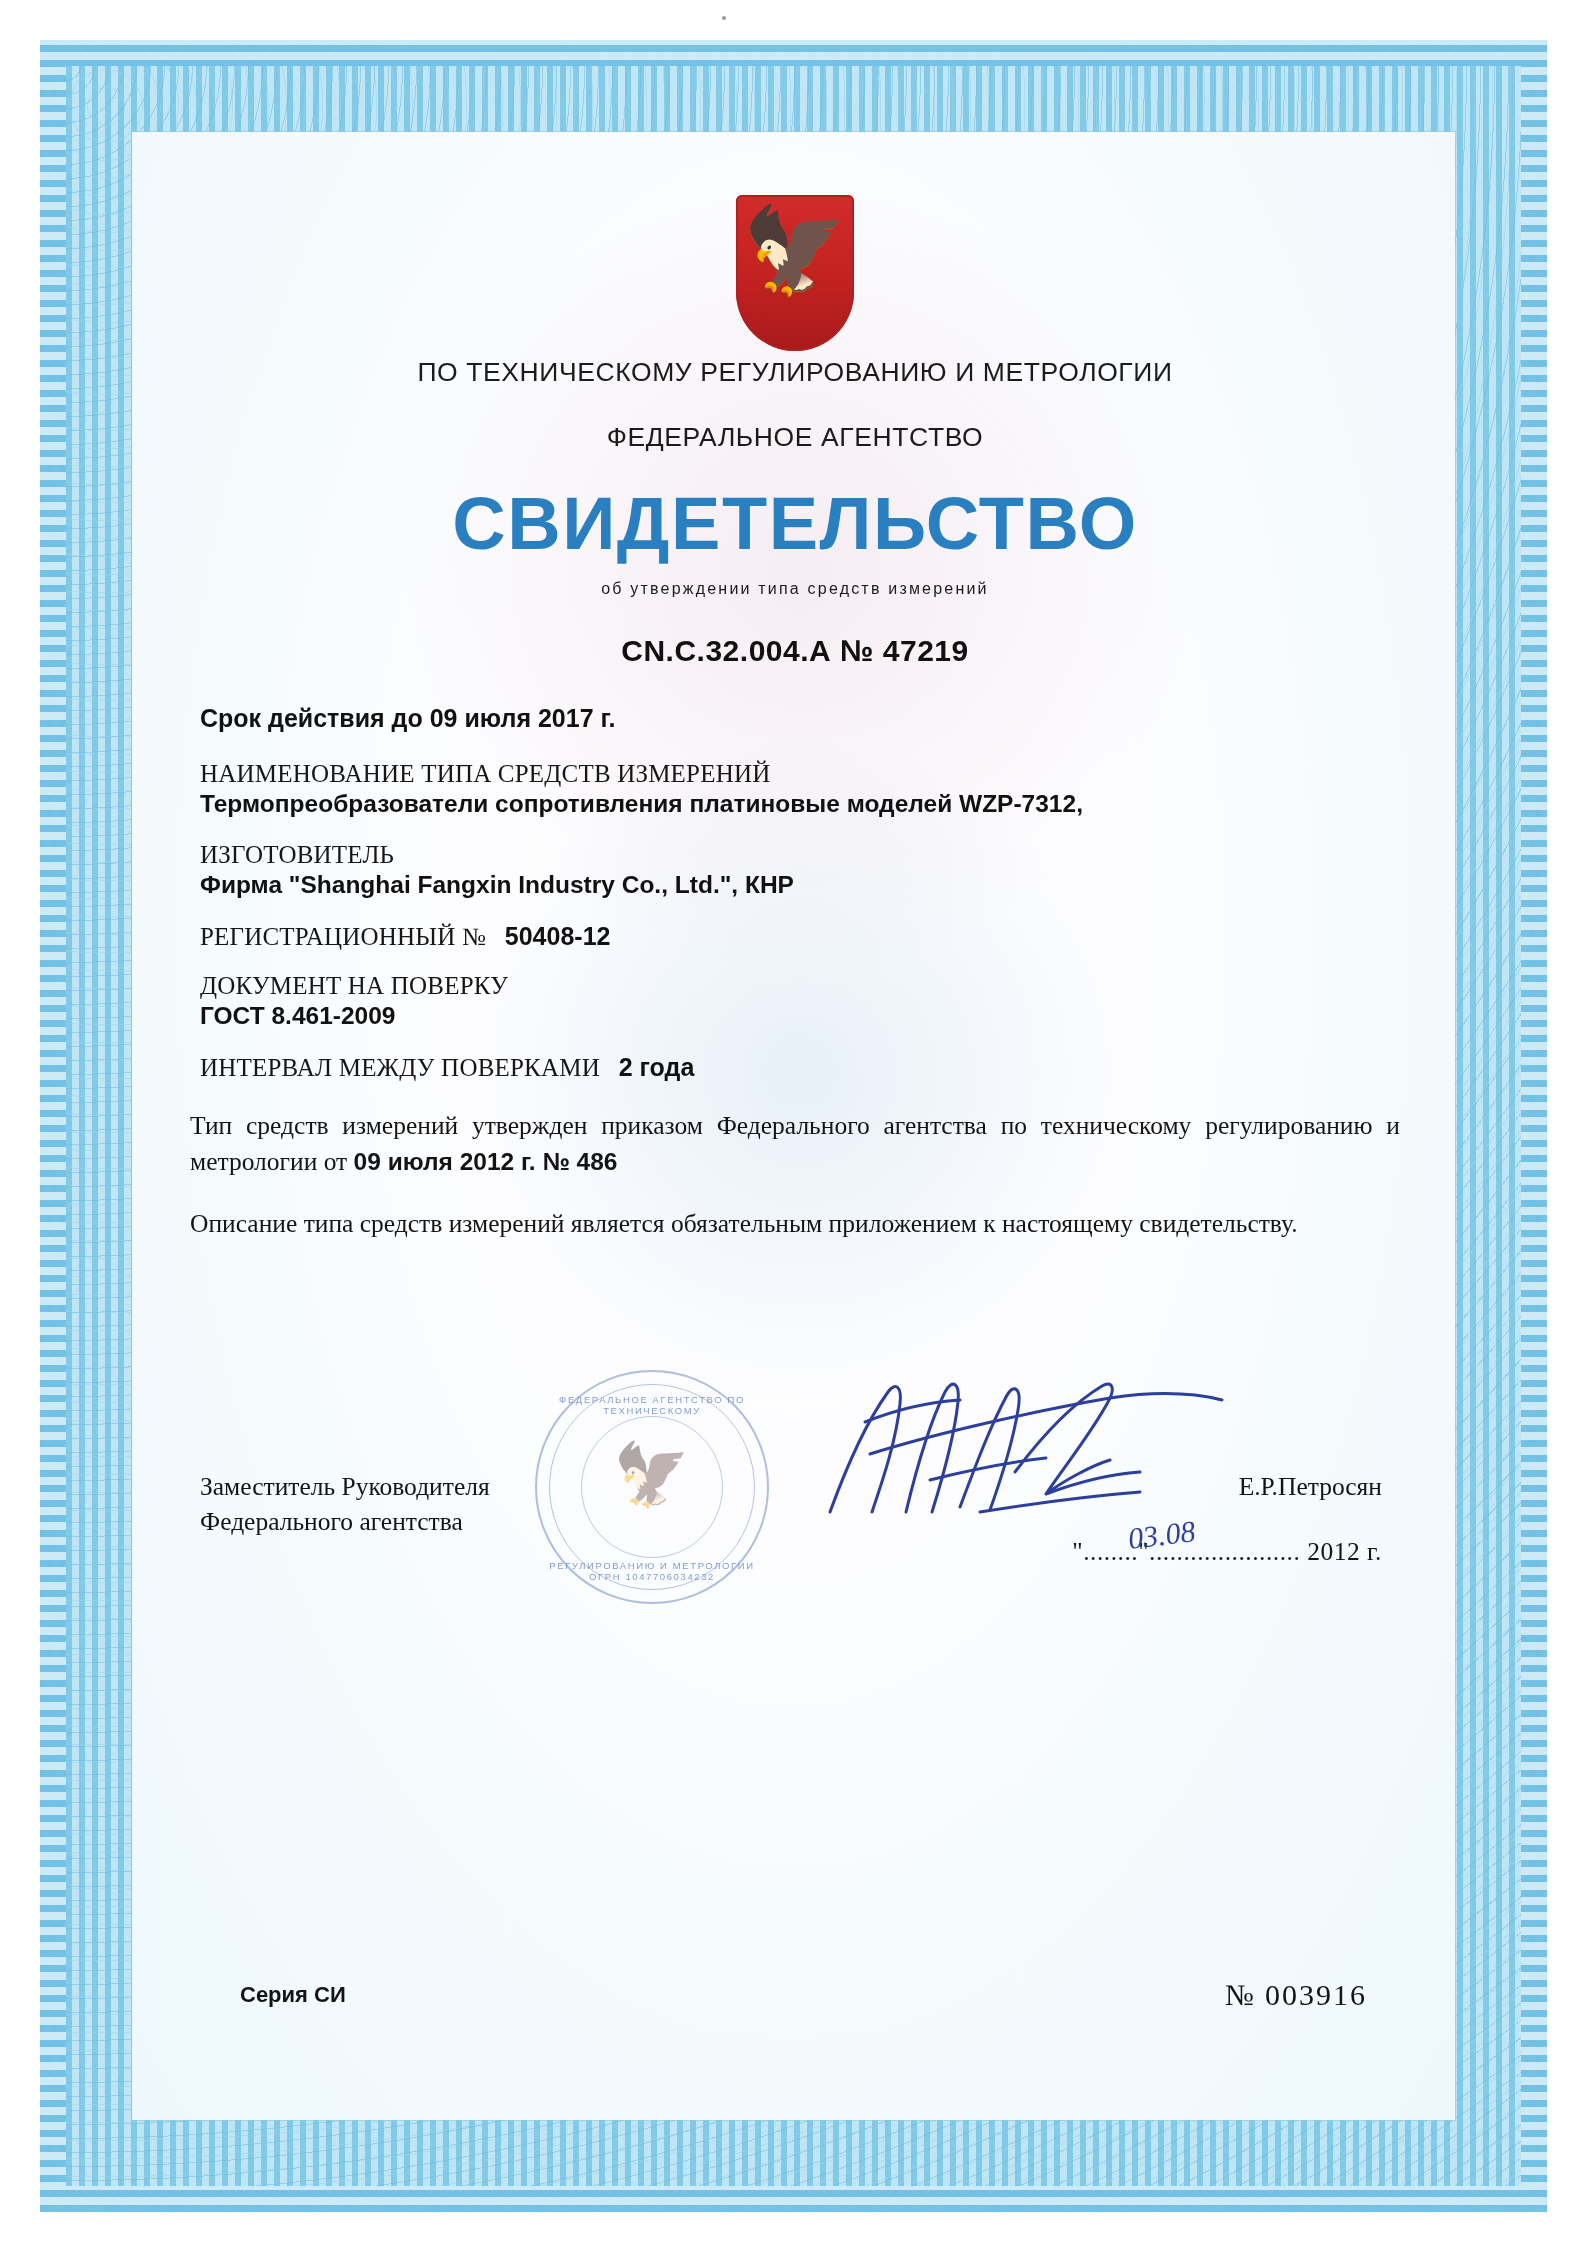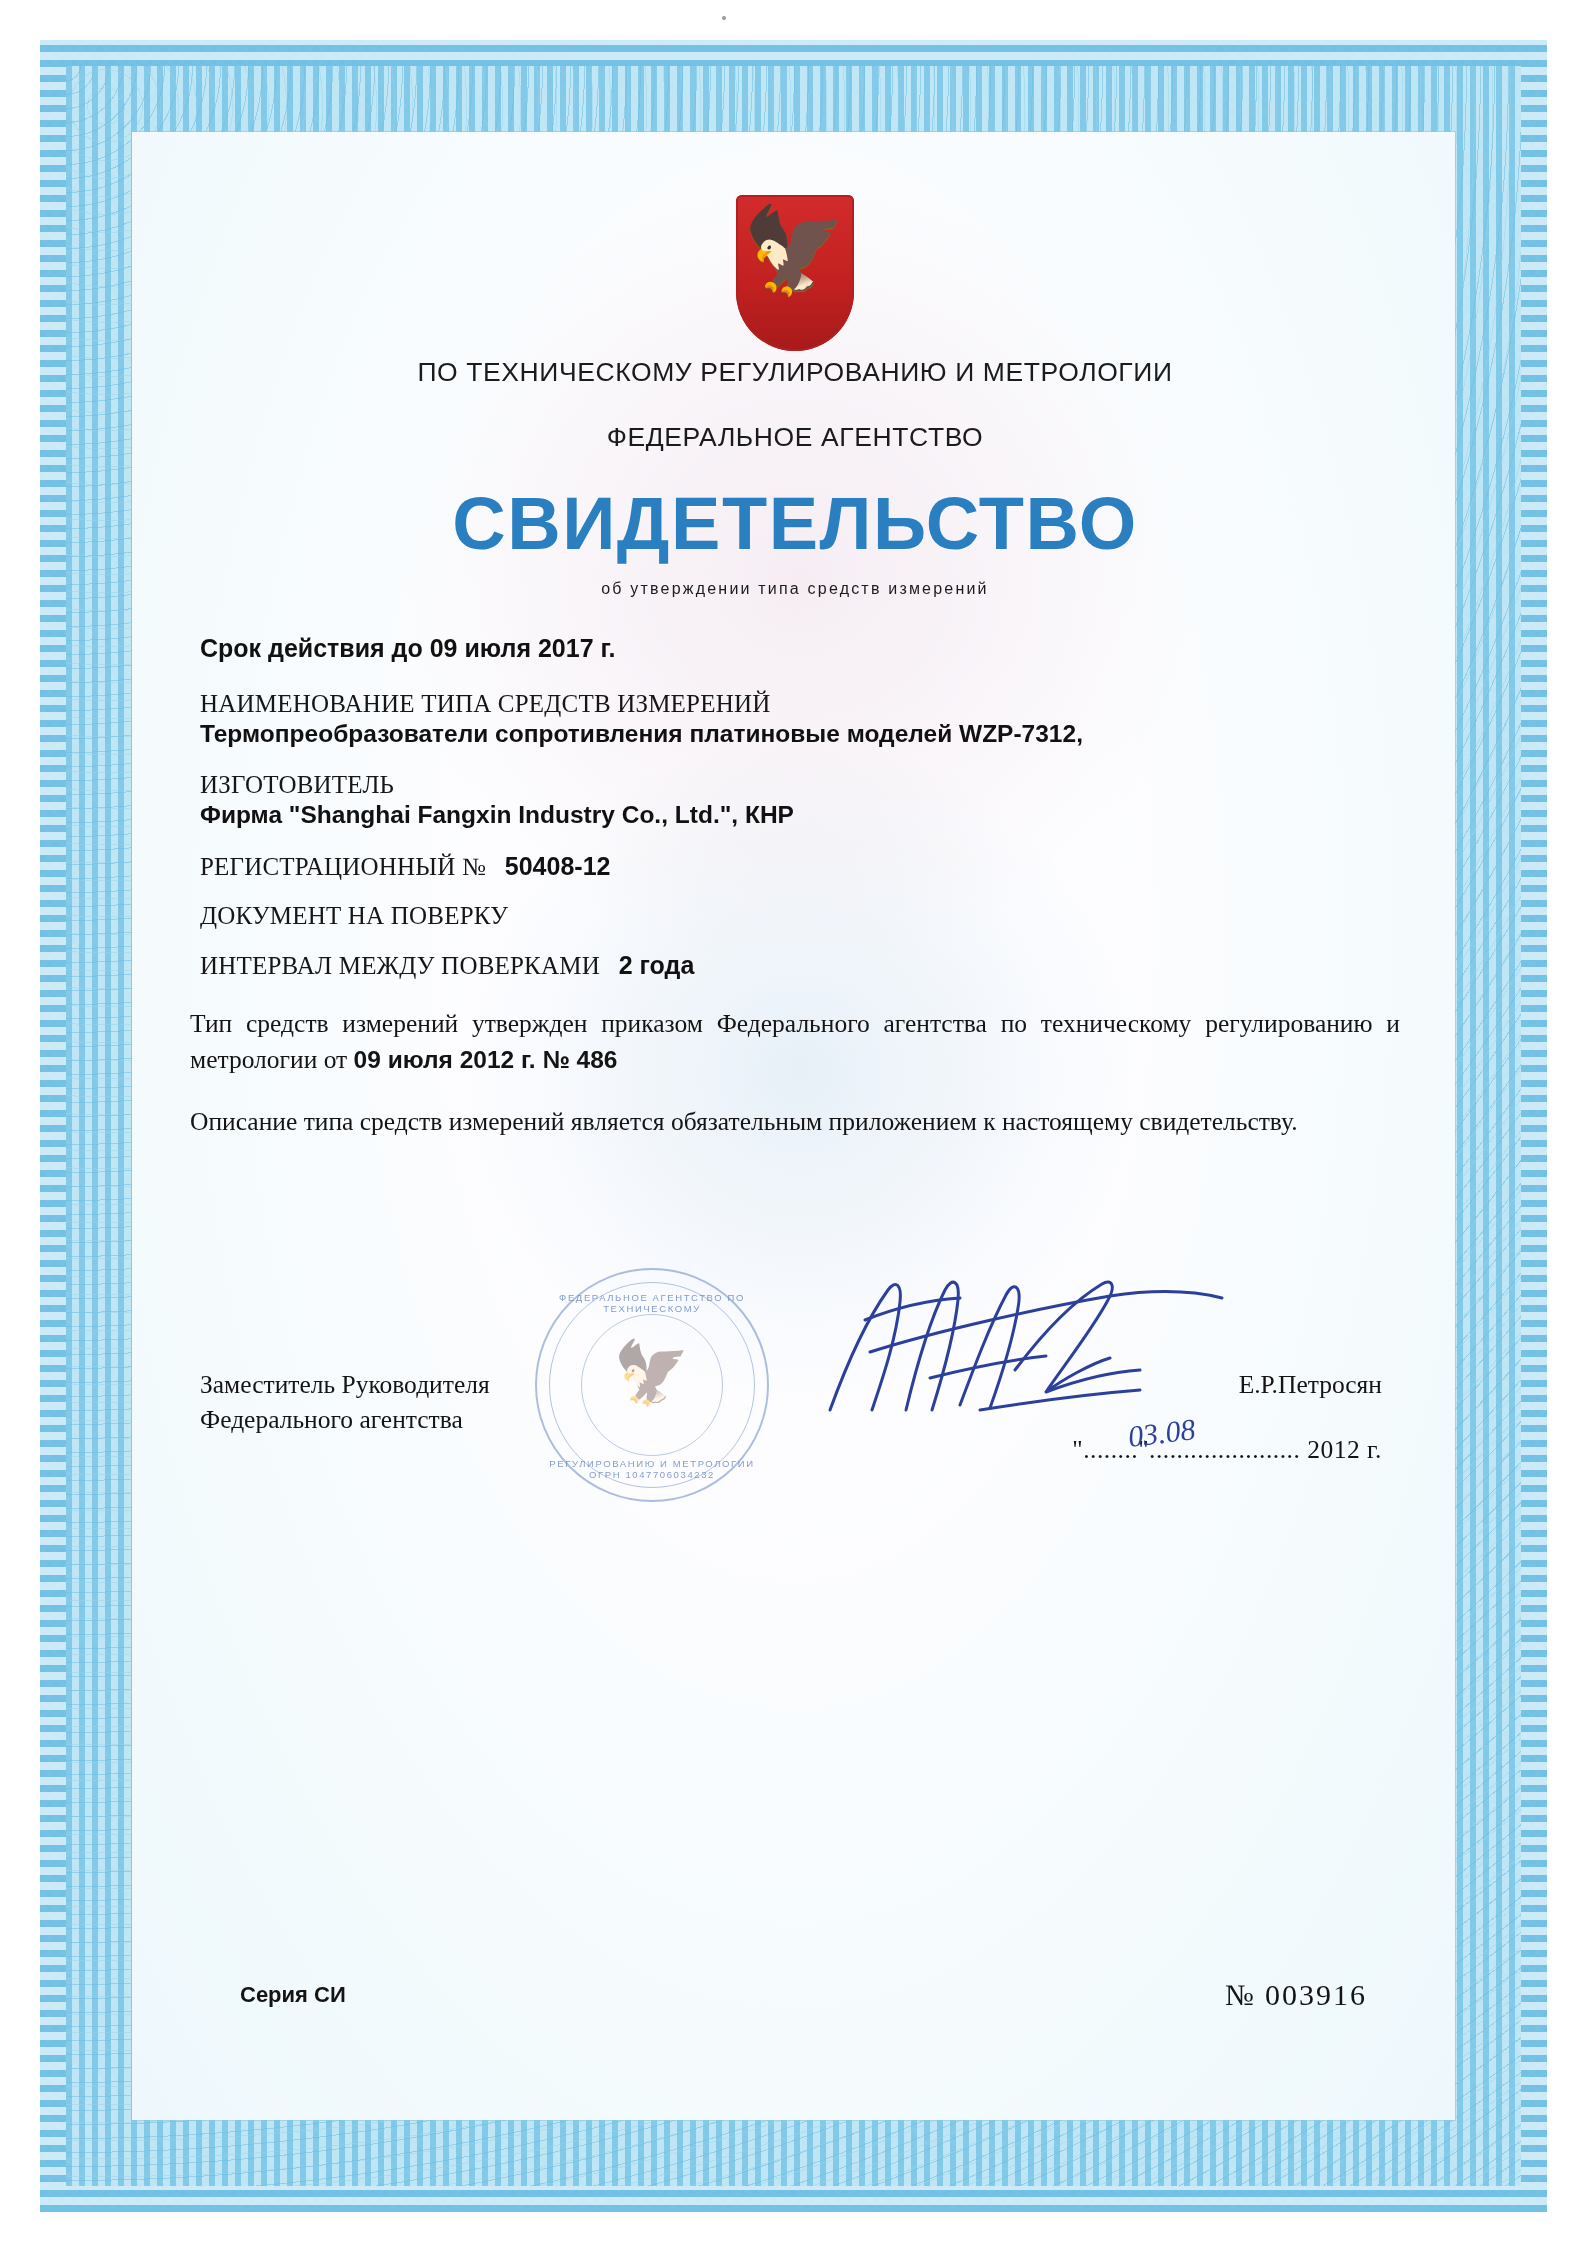--- a/index.html
+++ b/index.html
@@ -355,20 +355,21 @@
       <div id="coat">
         <div class="shield"></div>
         <div class="eagle">🦅</div>
       </div>
 
       <div class="org-line" id="org2">ПО ТЕХНИЧЕСКОМУ РЕГУЛИРОВАНИЮ И МЕТРОЛОГИИ</div>
       <div class="org-line" id="org1">ФЕДЕРАЛЬНОЕ АГЕНТСТВО</div>
 
       <div id="title">СВИДЕТЕЛЬСТВО</div>
       <div id="subtitle">об утверждении типа средств измерений</div>
+      <div id="docnum">CN.C.32.004.А  №  47219</div>
 
       <div class="fields">
 
         <div class="row">
           <span class="val-bold-serifnum">Срок действия до  09 июля 2017 г.</span>
         </div>
 
         <div class="gap-m"></div>
 
         <div class="row">
@@ -388,20 +389,21 @@
         <div class="row inline-row">
           <span class="lbl-serif">РЕГИСТРАЦИОННЫЙ №</span>
           <span>&nbsp;</span>
           <span class="val-bold-serifnum">50408-12</span>
         </div>
 
         <div class="gap-s"></div>
 
         <div class="row">
           <div class="lbl-serif">ДОКУМЕНТ НА ПОВЕРКУ</div>
+          <div class="val-bold">ГОСТ 8.461-2009</div>
         </div>
 
         <div class="gap-s"></div>
 
         <div class="row inline-row">
           <span class="lbl-serif">ИНТЕРВАЛ МЕЖДУ ПОВЕРКАМИ</span>
           <span>&nbsp;</span>
           <span class="val-bold-serifnum">2 года</span>
         </div>
 

